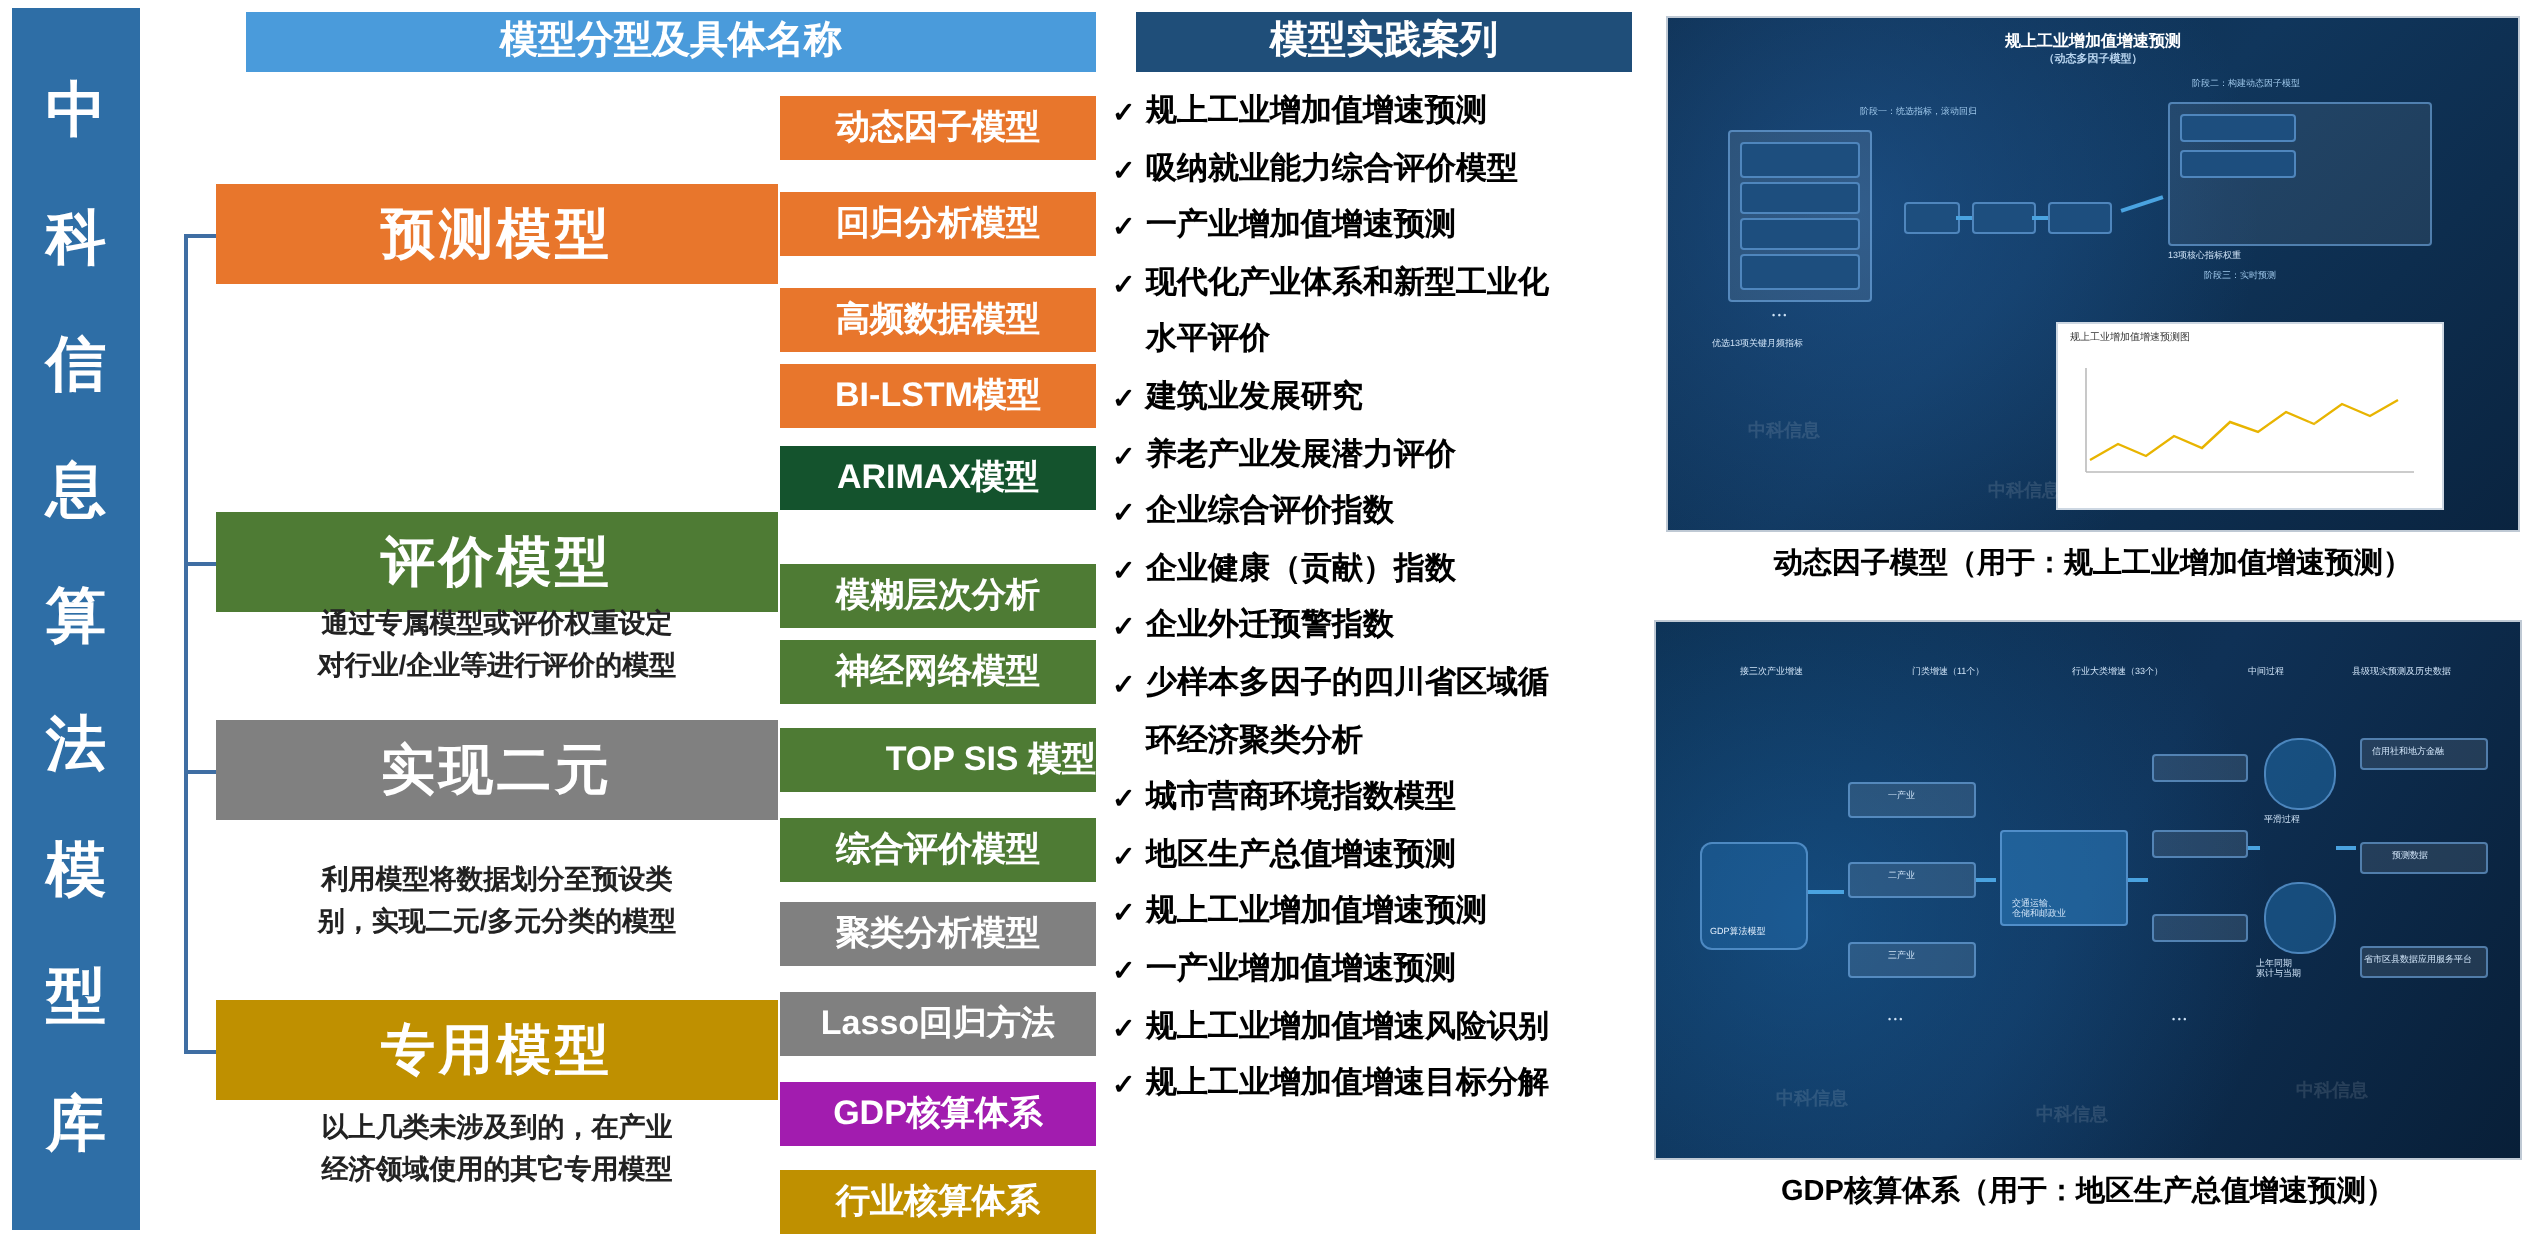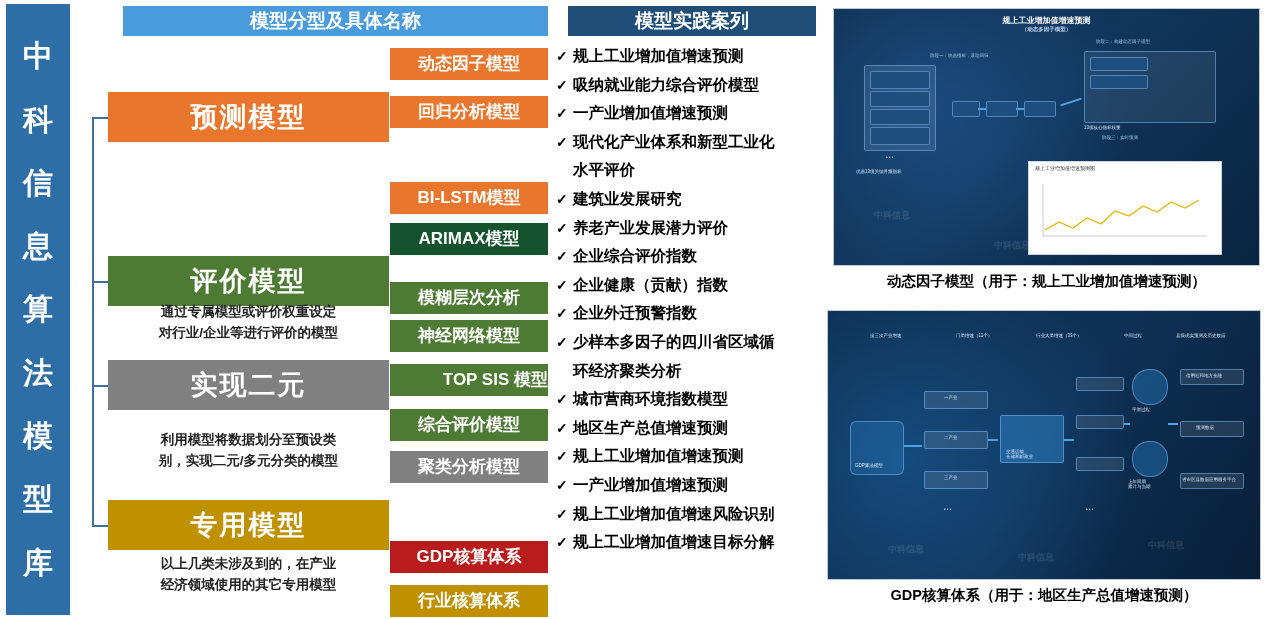--- a/index.html
+++ b/index.html
@@ -250,28 +250,30 @@
   <div class="cat-box" id="cat-cluster">实现二元</div>
   <div class="cat-desc" id="desc-cluster" style="white-space:pre-line;">利用模型将数据划分至预设类
 别，实现二元/多元分类的模型</div>
 
   <div class="cat-box" id="cat-special">专用模型</div>
   <div class="cat-desc" id="desc-special" style="white-space:pre-line;">以上几类未涉及到的，在产业
 经济领域使用的其它专用模型</div>
 
   <div class="chip" style="top:48px;  background:#E8762C;">动态因子模型</div>
   <div class="chip" style="top:96px;  background:#E8762C;">回归分析模型</div>
+  <div class="chip" style="top:144px; background:#E8762C;">高频数据模型</div>
   <div class="chip" style="top:182px; background:#E8762C;">BI-LSTM模型</div>
   <div class="chip" style="top:223px; background:#14532d;">ARIMAX模型</div>
   <div class="chip" style="top:282px; background:#4E7B34;">模糊层次分析</div>
   <div class="chip" style="top:320px; background:#4E7B34;">神经网络模型</div>
   <div class="chip" style="top:364px; background:#4E7B34;text-align:right;">TOP SIS 模型</div>
   <div class="chip" style="top:409px; background:#4E7B34;">综合评价模型</div>
   <div class="chip" style="top:451px; background:#808080;">聚类分析模型</div>
-  <div class="chip" style="top:541px; background:#b91c1c;">GDP核算体系</div>
+  <div class="chip" style="top:496px; background:#808080;">Lasso回归方法</div>
+  <div class="chip" style="top:541px; background:#a21caf;">GDP核算体系</div>
   <div class="chip" style="top:585px; background:#BF9000;">行业核算体系</div>
 
   <div class="case-list">
     <div class="case-item">
         <span class="check">✓</span>
         <span class="txt">规上工业增加值增速预测</span>
       </div>
     <div class="case-item">
         <span class="check">✓</span>
         <span class="txt">吸纳就业能力综合评价模型</span>

